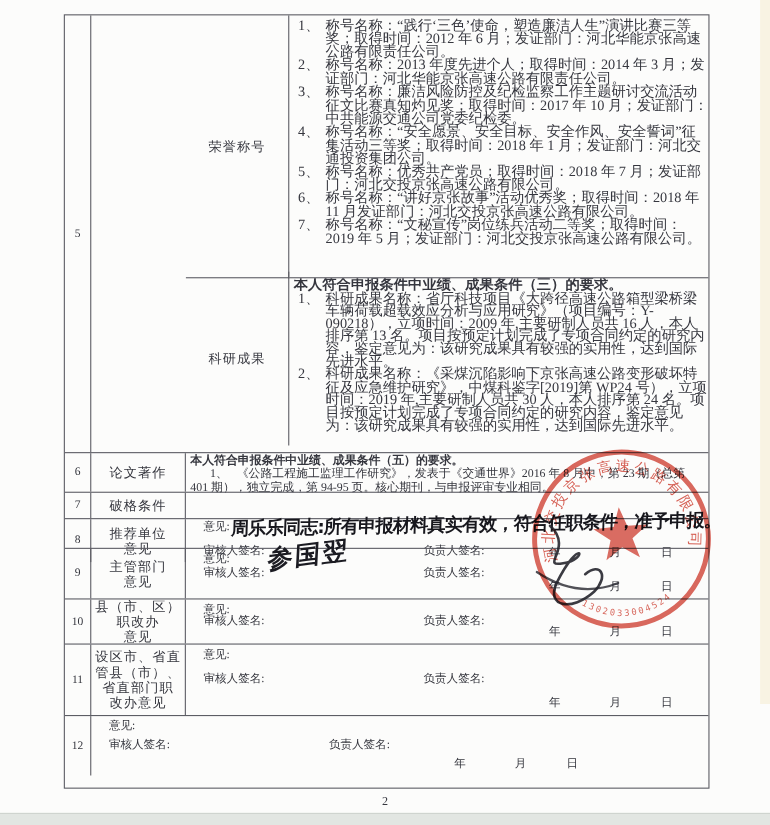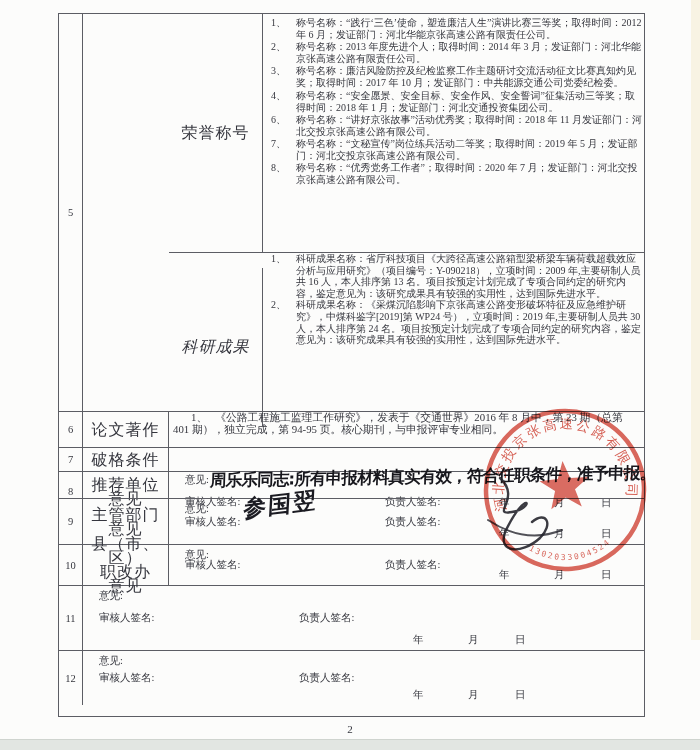--- a/index.html
+++ b/index.html
@@ -7,22 +7,22 @@
        font-family:"Liberation Serif","DejaVu Serif",serif;color:#35363e;}
   .sheet{position:absolute;left:0;top:0;width:700px;height:750px;background:#fcfcfb;}
   .edge-right{position:absolute;left:691px;top:0;width:9px;height:640px;background:#f7f1de;opacity:.85;}
   .bottom-strip{position:absolute;left:0;top:739px;width:700px;height:11px;background:#e2e6e2;border-top:1px solid #cfd4cf;}
   .apptable{position:absolute;left:58px;top:13px;width:587px;height:704px;border:1px solid #5c5d64;box-sizing:border-box;}
   .cell{position:absolute;box-sizing:border-box;}
   .vline{border-right:1px solid #5c5d64;}
   .hline{border-bottom:1px solid #5c5d64;}
   .center{display:flex;align-items:center;justify-content:center;text-align:center;}
   .numcol{font-size:10.5px;}
-  .catlabel{font-size:16px;letter-spacing:1px;white-space:pre-line;line-height:14px;}
-  .content{font-size:10px;line-height:12.1px;overflow:hidden;}
+  .catlabel{font-size:12px;letter-spacing:1px;white-space:pre-line;line-height:14px;}
+  .content{font-size:13px;line-height:12.1px;overflow:hidden;}
   .content.research{line-height:11.6px;}
   .li{margin:0;padding-left:33px;text-indent:-25px;}
   .li .mk{display:inline-block;width:25px;text-indent:0;}
   .hdr{margin:0;padding-left:4px;font-weight:bold;}
   .pad-top{padding-top:3px;}
   
   .frow{position:absolute;left:0;width:100%;display:flex;border-top:1px solid #5c5d64;box-sizing:border-box;}
   .fnum{width:24px;border-right:1px solid #5c5d64;box-sizing:border-box;}
   .fcat{width:86px;border-right:1px solid #5c5d64;box-sizing:border-box;}
   .fcontent{flex:1;position:relative;font-size:10.8px;line-height:11.8px;}
@@ -67,42 +67,44 @@
     <div class="cell hline content pad-top" style="left:204px;top:0;right:0;height:239px;">
 
         <p class="li"><span class="mk">1、</span><span>称号名称：“践行‘三色’使命，塑造廉洁人生”演讲比赛三等奖；取得时间：2012 年 6 月；发证部门：河北华能京张高速公路有限责任公司。</span></p>
 
         <p class="li"><span class="mk">2、</span><span>称号名称：2013 年度先进个人；取得时间：2014 年 3 月；发证部门：河北华能京张高速公路有限责任公司。</span></p>
 
         <p class="li"><span class="mk">3、</span><span>称号名称：廉洁风险防控及纪检监察工作主题研讨交流活动征文比赛真知灼见奖；取得时间：2017 年 10 月；发证部门：中共能源交通公司党委纪检委。</span></p>
 
         <p class="li"><span class="mk">4、</span><span>称号名称：“安全愿景、安全目标、安全作风、安全誓词”征集活动三等奖；取得时间：2018 年 1 月；发证部门：河北交通投资集团公司。</span></p>
 
+        <p class="li"><span class="mk">5、</span><span>称号名称：优秀共产党员；取得时间：2018 年 7 月；发证部门：河北交投京张高速公路有限公司。</span></p>
 
         <p class="li"><span class="mk">6、</span><span>称号名称：“讲好京张故事”活动优秀奖；取得时间：2018 年 11 月发证部门：河北交投京张高速公路有限公司。</span></p>
 
         <p class="li"><span class="mk">7、</span><span>称号名称：“文秘宣传”岗位练兵活动二等奖；取得时间：2019 年 5 月；发证部门：河北交投京张高速公路有限公司。</span></p>
 
-        <p class="li"><span class="mk">8、</span><span>称号名称：“优秀党务工作者”；取得时间：2020 年 7 月；发证部门：河北交投京张高速公路有限公司。</span></p>
-      </div>
-
-    <div class="cell vline center catlabel" style="left:110px;top:254px;width:94px;height:158px;font-style:italic;">科研成果</div>
+      </div>
+
+    <div class="cell vline center catlabel" style="left:110px;top:233px;width:94px;height:158px;">科研成果</div>
     <div class="cell content research" style="left:204px;top:239px;right:0;height:158px;">
+      <p class="hdr">本人符合申报条件中业绩、成果条件（三）的要求。</p>
       <div>
 
           <p class="li"><span class="mk">1、</span><span>科研成果名称：省厅科技项目《大跨径高速公路箱型梁桥梁车辆荷载超载效应分析与应用研究》（项目编号：Y-090218），立项时间：2009 年,主要研制人员共 16 人，本人排序第 13 名。项目按预定计划完成了专项合同约定的研究内容，鉴定意见为：该研究成果具有较强的实用性，达到国际先进水平。</span></p>
 
           <p class="li"><span class="mk">2、</span><span>科研成果名称：《采煤沉陷影响下京张高速公路变形破坏特征及应急维护研究》，中煤科鉴字[2019]第 WP24 号），立项时间：2019 年,主要研制人员共 30 人，本人排序第 24 名。项目按预定计划完成了专项合同约定的研究内容，鉴定意见为：该研究成果具有较强的实用性，达到国际先进水平。</span></p>
         </div>
     </div>
 
     <div class="frow" style="top:397px;height:36px;">
       <div class="fnum center numcol">6</div>
       <div class="fcat center catlabel">论文著作</div>
       <div class="fcontent">
+        <p class="row6hdr">本人符合申报条件中业绩、成果条件（五）的要求。</p>
         <div>
 
             <p class="li6"><span class="mk">1、</span><span>《公路工程施工监理工作研究》，发表于《交通世界》2016 年 8 月中，第 23 期（总第 401 期），独立完成，第 94-95 页。核心期刊，与申报评审专业相同。</span></p>
           </div>
       </div>
     </div>
 
     <div class="frow" style="top:433px;height:24px;">
       <div class="fnum center numcol">7</div>
       <div class="fcat center catlabel">破格条件</div>
@@ -149,20 +151,24 @@
             <span class="oplab lab-reviewer">审核人签名:</span>
             <span class="oplab lab-principal">负责人签名:</span>
             <span class="d-year">年</span>
             <span class="d-month">月</span>
             <span class="d-day">日</span>
           </div>
         </div>
 
         <div class="op-row">
           <div class="fnum center numcol">11</div>
+          <div class="fcat center catlabel">设区市、省直
+管县（市）、
+省直部门职
+改办意见</div>
           <div class="fcontent">
             <span class="oplab lab-opinion">意见:</span>
             <span class="oplab lab-reviewer">审核人签名:</span>
             <span class="oplab lab-principal">负责人签名:</span>
             <span class="d-year">年</span>
             <span class="d-month">月</span>
             <span class="d-day">日</span>
           </div>
         </div>
 

